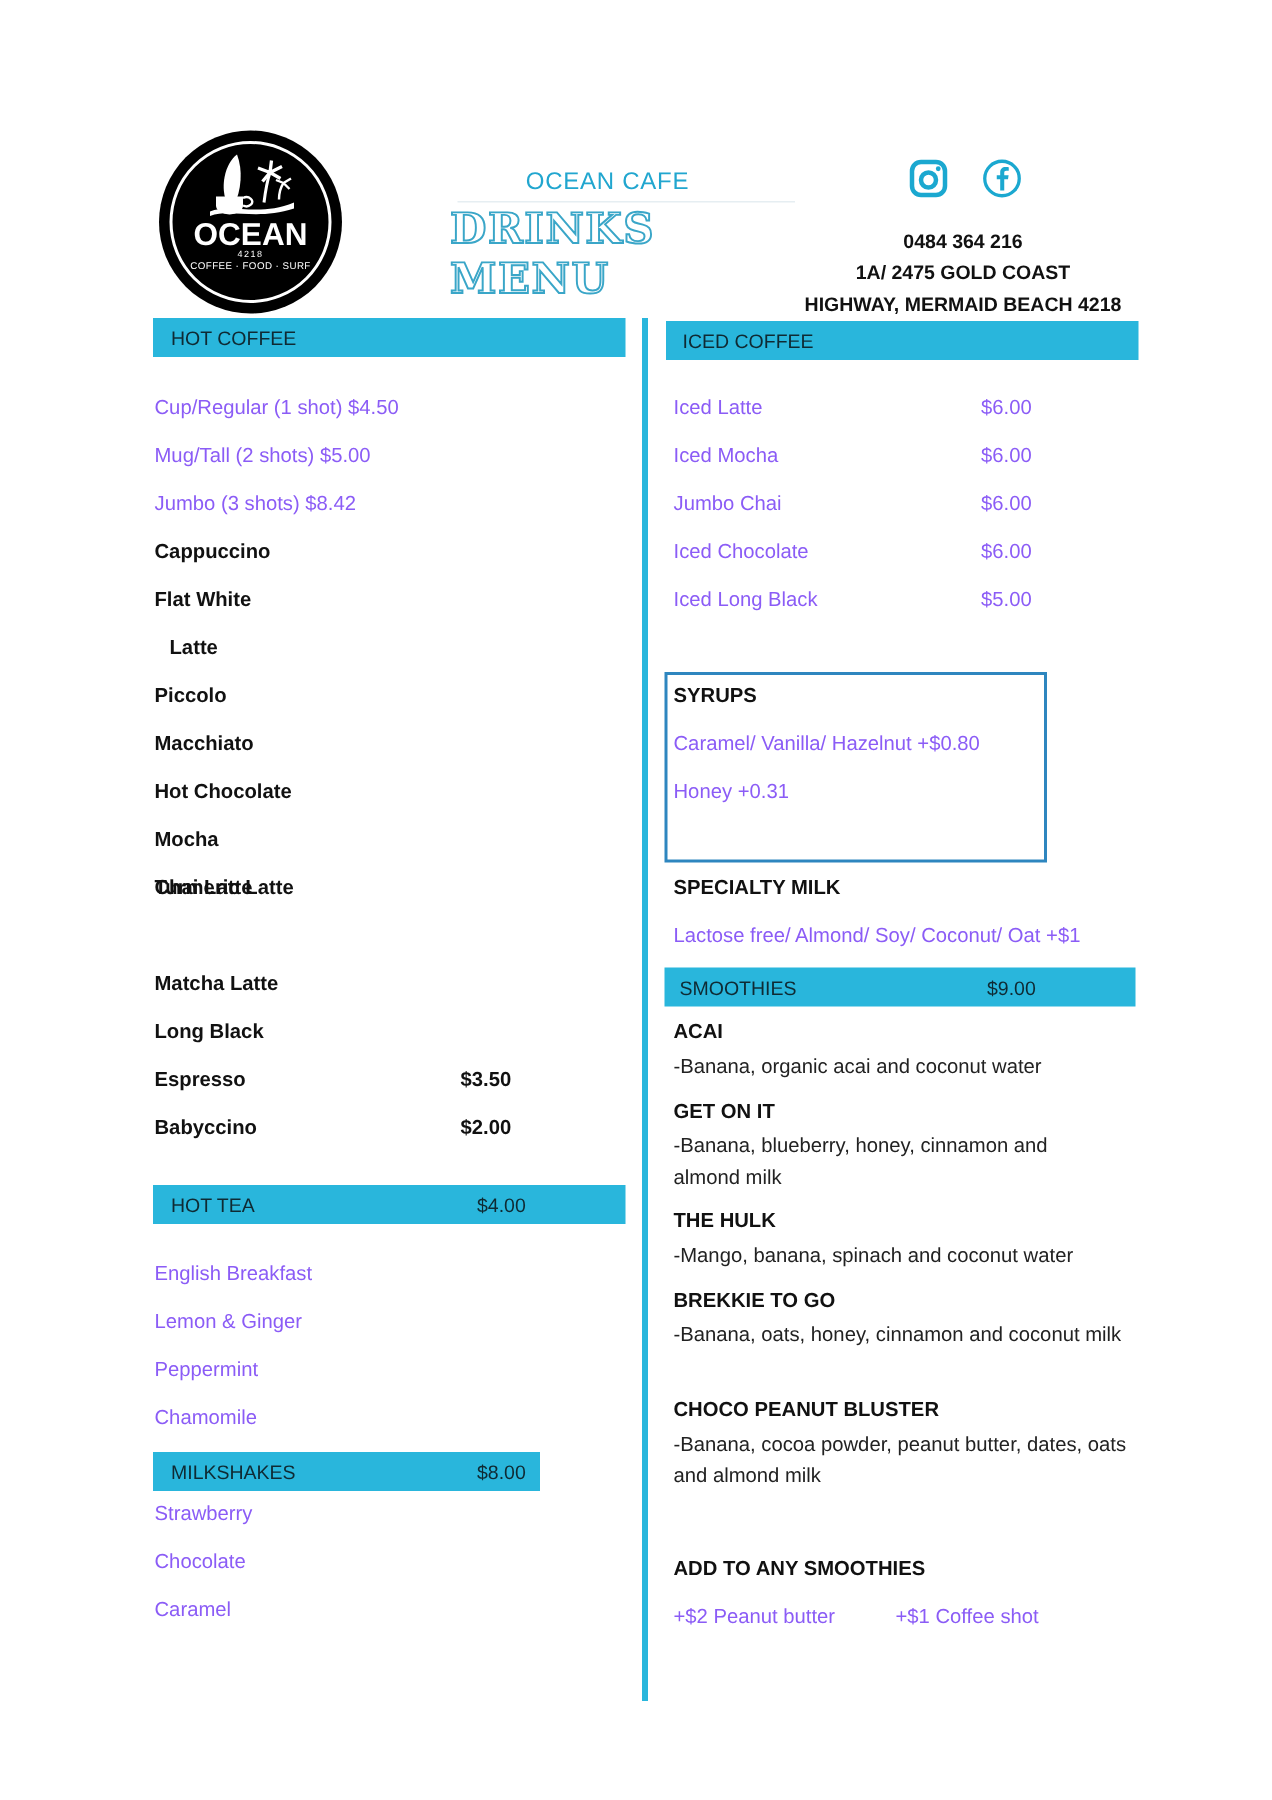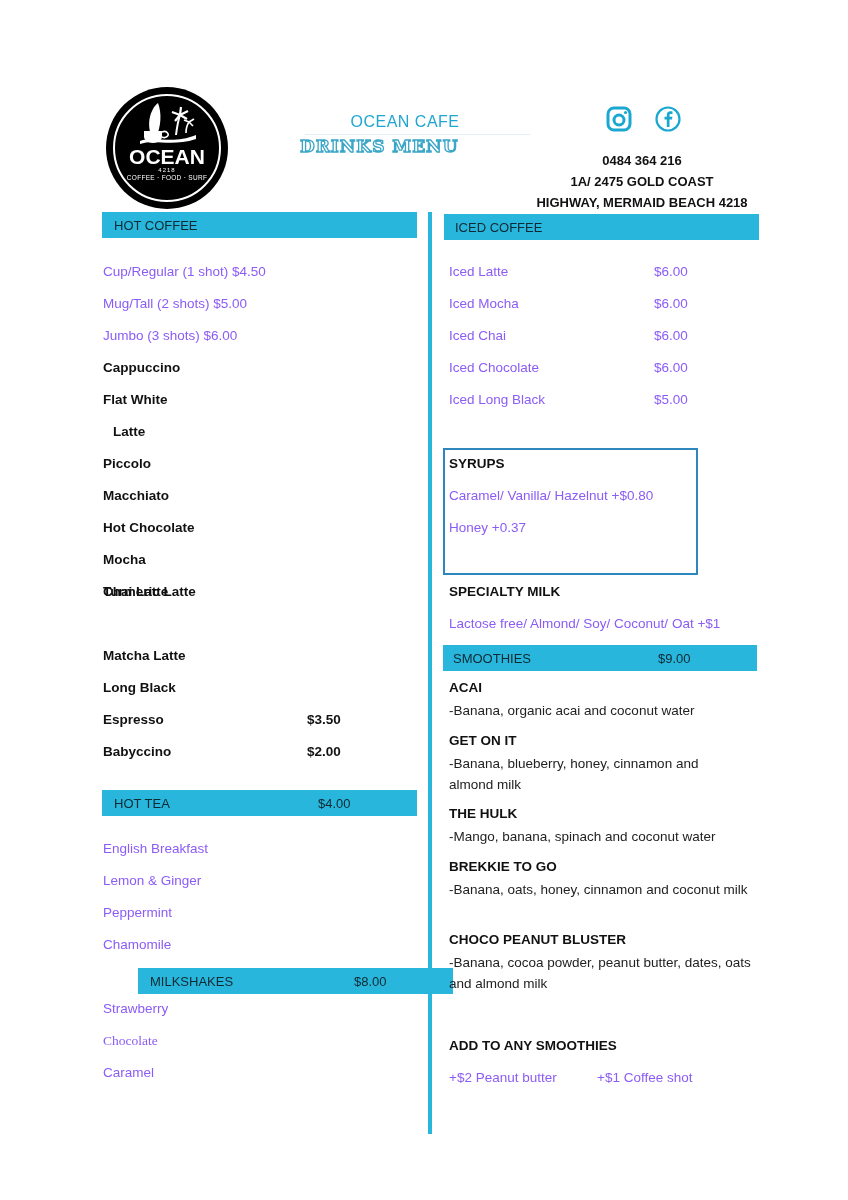--- a/index.html
+++ b/index.html
@@ -30,21 +30,21 @@
     color:#fff; font-size:6.5px; letter-spacing:0.3px;
   }
   .logo-art { position:absolute; left:30px; top:14px; }
   .cafe-name {
     left:300px; top:113px; width:210px; text-align:center;
     color:#21a6cf; font-size:16px; letter-spacing:0.5px;
   }
   .menu-title {
     left:300px; top:136px; width:230px; text-align:left;
     color:#ffffff; font-family:"DejaVu Serif", serif; font-weight:bold;
-    font-size:17px; letter-spacing:1px;
+    font-size:28px; letter-spacing:1px;
     -webkit-text-stroke:1.3px #3aa6c8;
   }
   .title-rule { left:305px; top:134px; width:225px; height:1px; background:#e6eef2; }
   .social { top:105px; width:28px; height:28px; }
   .contact {
     left:522px; width:240px; text-align:center; font-weight:bold; font-size:13px; color:#111;
   }
   .bar {
     background:#29b6dc; height:26px; display:flex; align-items:center;
     font-size:13px; color:#0f2a33;
@@ -97,21 +97,21 @@
 <div class="abs contact" style="top:174px;">1A/ 2475 GOLD COAST</div>
 <div class="abs contact" style="top:195px;">HIGHWAY, MERMAID BEACH 4218</div>
 
 <div class="abs divider"></div>
 
 <div class="abs bar" style="left:102px; top:212px; width:315px;">
   <span class="lbl">HOT COFFEE</span>
 </div>
 <div class="abs item" style="left:103px; top:264px;">Cup/Regular (1 shot) $4.50</div>
 <div class="abs item" style="left:103px; top:296px;">Mug/Tall (2 shots) $5.00</div>
-<div class="abs item" style="left:103px; top:328px;">Jumbo (3 shots) $6.00</div>
+<div class="abs item" style="left:103px; top:328px;">Jumbo (3 shots) $8.42</div>
 
 <div class="abs item b" style="left:103px; top:360px;">Cappuccino</div>
 <div class="abs item b" style="left:103px; top:392px;">Flat White</div>
 <div class="abs item b" style="left:103px; top:424px;padding-left:10px;">Latte</div>
 <div class="abs item b" style="left:103px; top:456px;">Piccolo</div>
 <div class="abs item b" style="left:103px; top:488px;">Macchiato</div>
 <div class="abs item b" style="left:103px; top:520px;">Hot Chocolate</div>
 <div class="abs item b" style="left:103px; top:552px;">Mocha</div>
 <div class="abs item b" style="left:103px; top:584px;">Chai Latte</div>
 <div class="abs item b" style="left:103px; top:584px;">Turmeric Latte</div>
@@ -124,46 +124,46 @@
 
 <div class="abs bar" style="left:102px; top:790px; width:315px;">
   <span class="lbl">HOT TEA</span>
   <span class="price" style="left:216px;">$4.00</span>
 </div>
 <div class="abs item" style="left:103px; top:841px;">English Breakfast</div>
 <div class="abs item" style="left:103px; top:873px;">Lemon &amp; Ginger</div>
 <div class="abs item" style="left:103px; top:905px;">Peppermint</div>
 <div class="abs item" style="left:103px; top:937px;">Chamomile</div>
 
-<div class="abs bar" style="left:102px; top:968px; width:315px;margin-left:36px;">
+<div class="abs bar" style="left:102px; top:968px; width:258px;">
   <span class="lbl">MILKSHAKES</span>
   <span class="price" style="left:216px;">$8.00</span>
 </div>
 <div class="abs item" style="left:103px; top:1001px;">Strawberry</div>
-<div class="abs item" style="left:103px; top:1033px;font-family:Liberation Serif, serif;">Chocolate</div>
+<div class="abs item" style="left:103px; top:1033px;">Chocolate</div>
 <div class="abs item" style="left:103px; top:1065px;">Caramel</div>
 
 <div class="abs bar" style="left:444px; top:214px; width:315px;">
   <span class="lbl" style="padding-left:11px;">ICED COFFEE</span>
 </div>
 <div class="abs item" style="left:449px; top:264px;">Iced Latte</div>
 <div class="abs item" style="left:654px; top:264px;">$6.00</div>
 <div class="abs item" style="left:449px; top:296px;">Iced Mocha</div>
 <div class="abs item" style="left:654px; top:296px;">$6.00</div>
-<div class="abs item" style="left:449px; top:328px;">Iced Chai</div>
+<div class="abs item" style="left:449px; top:328px;">Jumbo Chai</div>
 <div class="abs item" style="left:654px; top:328px;">$6.00</div>
 <div class="abs item" style="left:449px; top:360px;">Iced Chocolate</div>
 <div class="abs item" style="left:654px; top:360px;">$6.00</div>
 <div class="abs item" style="left:449px; top:392px;">Iced Long Black</div>
 <div class="abs item" style="left:654px; top:392px;">$5.00</div>
 
 <div class="abs syrup-box"></div>
 <div class="abs item b" style="left:449px; top:456px;">SYRUPS</div>
 <div class="abs item" style="left:449px; top:488px;">Caramel/ Vanilla/ Hazelnut +$0.80</div>
-<div class="abs item" style="left:449px; top:520px;">Honey +0.37</div>
+<div class="abs item" style="left:449px; top:520px;">Honey +0.31</div>
 
 <div class="abs item b" style="left:449px; top:584px;">SPECIALTY MILK</div>
 <div class="abs item" style="left:449px; top:616px;">Lactose free/ Almond/ Soy/ Coconut/ Oat +$1</div>
 
 <div class="abs bar" style="left:443px; top:645px; width:314px;">
   <span class="lbl" style="padding-left:10px;">SMOOTHIES</span>
   <span class="price" style="left:215px;">$9.00</span>
 </div>
 
 <div class="abs item b" style="left:449px; top:680px;">ACAI</div>

